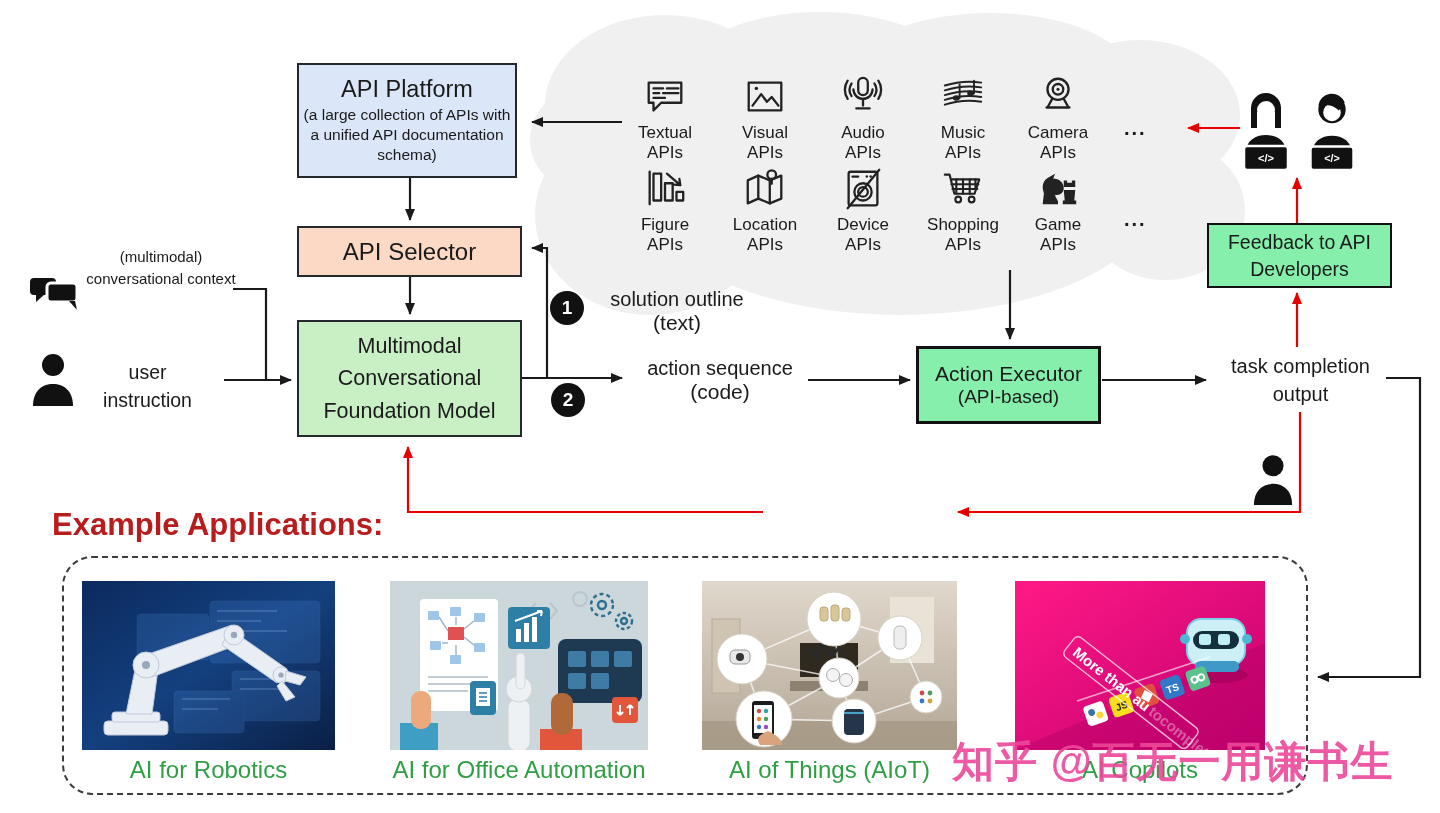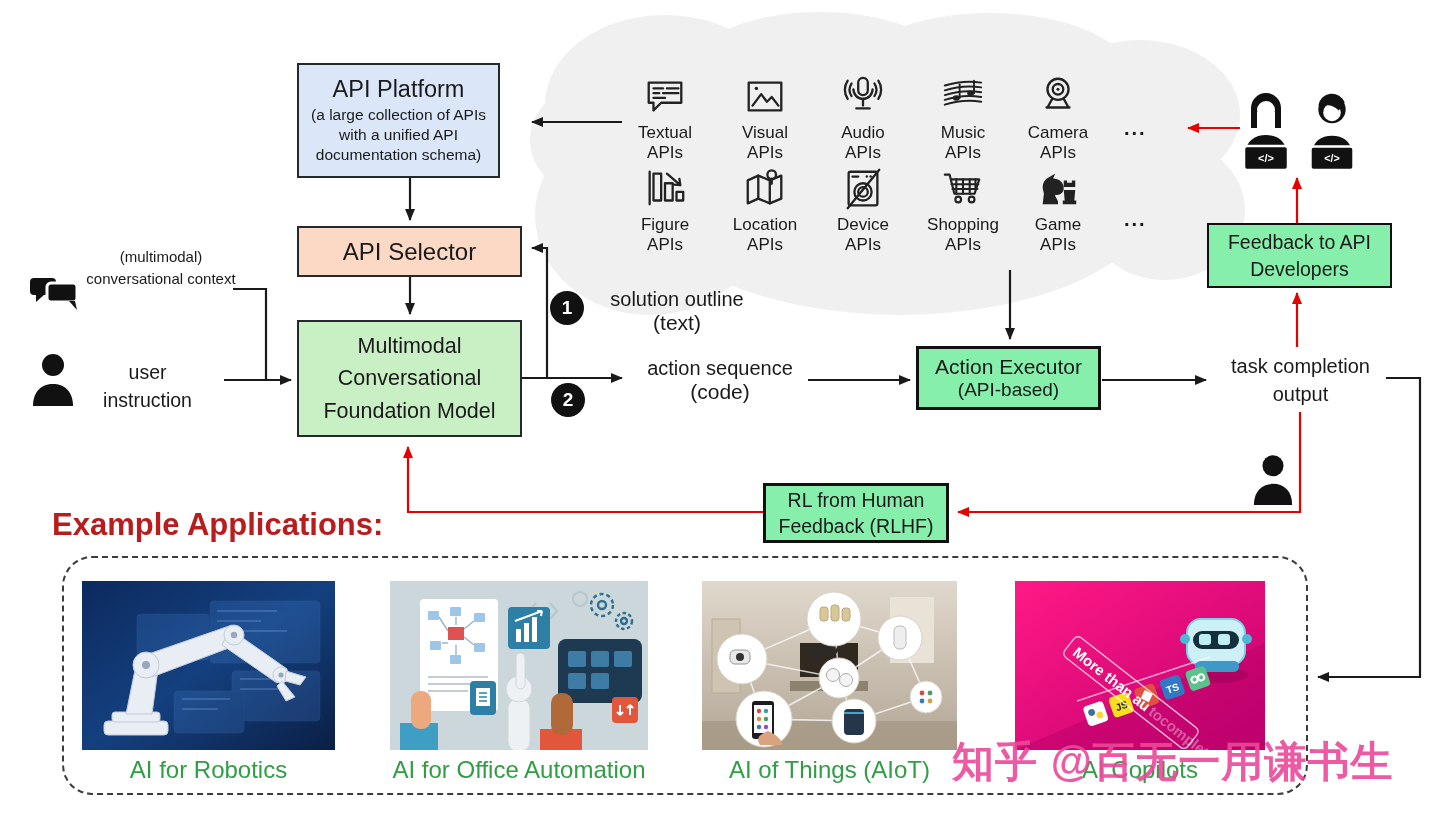--- a/index.html
+++ b/index.html
@@ -2,28 +2,28 @@
 <html><head>
 <meta charset="utf-8">
 <style>
   html,body{margin:0;padding:0;background:#fff;}
   #canvas{position:relative;width:1440px;height:813px;background:#ffffff;
           font-family:"Liberation Sans",sans-serif;color:#1a1a1a;overflow:hidden;}
   svg{display:block;}
   #diagram-svg{position:absolute;left:0;top:0;z-index:1;}
   .box{position:absolute;display:flex;flex-direction:column;align-items:center;justify-content:center;
        text-align:center;box-sizing:border-box;z-index:3;background:#86efac;}
-  .b-platform{left:297px;top:63px;width:203px;height:115px;background:#dbe7f9;border:2.5px solid #24292e;}
+  .b-platform{left:297px;top:63px;width:220px;height:115px;background:#dbe7f9;border:2.5px solid #24292e;}
   .b-platform .t{font-size:23.5px;}
   .b-platform .s{font-size:15.5px;line-height:1.28;margin-top:2px;padding:0 4px;}
   .b-selector{left:297px;top:226px;width:225px;height:51px;background:#fcd9c4;border:2.5px solid #24292e;font-size:24px;}
   .b-model{left:297px;top:320px;width:225px;height:117px;background:#c9efc5;border:2.5px solid #24292e;
            font-size:21.5px;line-height:1.5;padding:0 2px;}
   .b-feedback{left:1207px;top:223px;width:185px;height:65px;border:2.5px solid #111;font-size:19.5px;line-height:1.35;}
-  .b-executor{left:916px;top:346px;width:185px;height:64px;border:3px solid #111;}
+  .b-executor{left:916px;top:346px;width:185px;height:78px;border:3px solid #111;}
   .b-executor .t{font-size:21px;}
   .b-executor .s{font-size:19px;}
   .b-rlhf{left:763px;top:483px;width:186px;height:60px;border:3px solid #111;font-size:19.5px;line-height:1.35;}
   .lbl{position:absolute;text-align:center;z-index:2;}
   .ctx{left:85px;top:246px;width:152px;font-size:15px;line-height:1.45;}
   .instr{left:95px;top:358px;width:105px;font-size:19.5px;line-height:1.45;}
   .step-circle{position:absolute;width:34px;height:34px;border-radius:50%;background:#111;color:#fff;
                display:flex;align-items:center;justify-content:center;font-size:19px;font-weight:bold;z-index:3;}
   .step-lbl .l1{font-size:20px;display:block;}
   .step-lbl .l2{font-size:21px;display:block;}
@@ -99,23 +99,20 @@
   </div>
   <div class="box b-model">
     <div>Multimodal Conversational Foundation Model</div>
   </div>
   <div class="box b-feedback">
     <div>Feedback to API Developers</div>
   </div>
   <div class="box b-executor">
     <div class="t">Action Executor</div>
     <div class="s">(API-based)</div>
-  </div>
-  <div class="box b-rlhf">
-    <div>RL from Human Feedback (RLHF)</div>
   </div>
 
   <div class="icon-wrap" style="left:28px;top:274px;">
     <svg width="54" height="44" viewBox="0 0 54 44">
       <rect x="2" y="4" width="26" height="17" rx="4" fill="#111"></rect>
       <path d="M8 20 v8 l9 -8 z" fill="#111"></path>
       <rect x="19" y="9" width="30" height="19" rx="4" fill="#111" stroke="#fff" stroke-width="3"></rect>
       <path d="M41 27 l8 9 l-2 -9 z" fill="#111"></path>
     </svg>
   </div>

